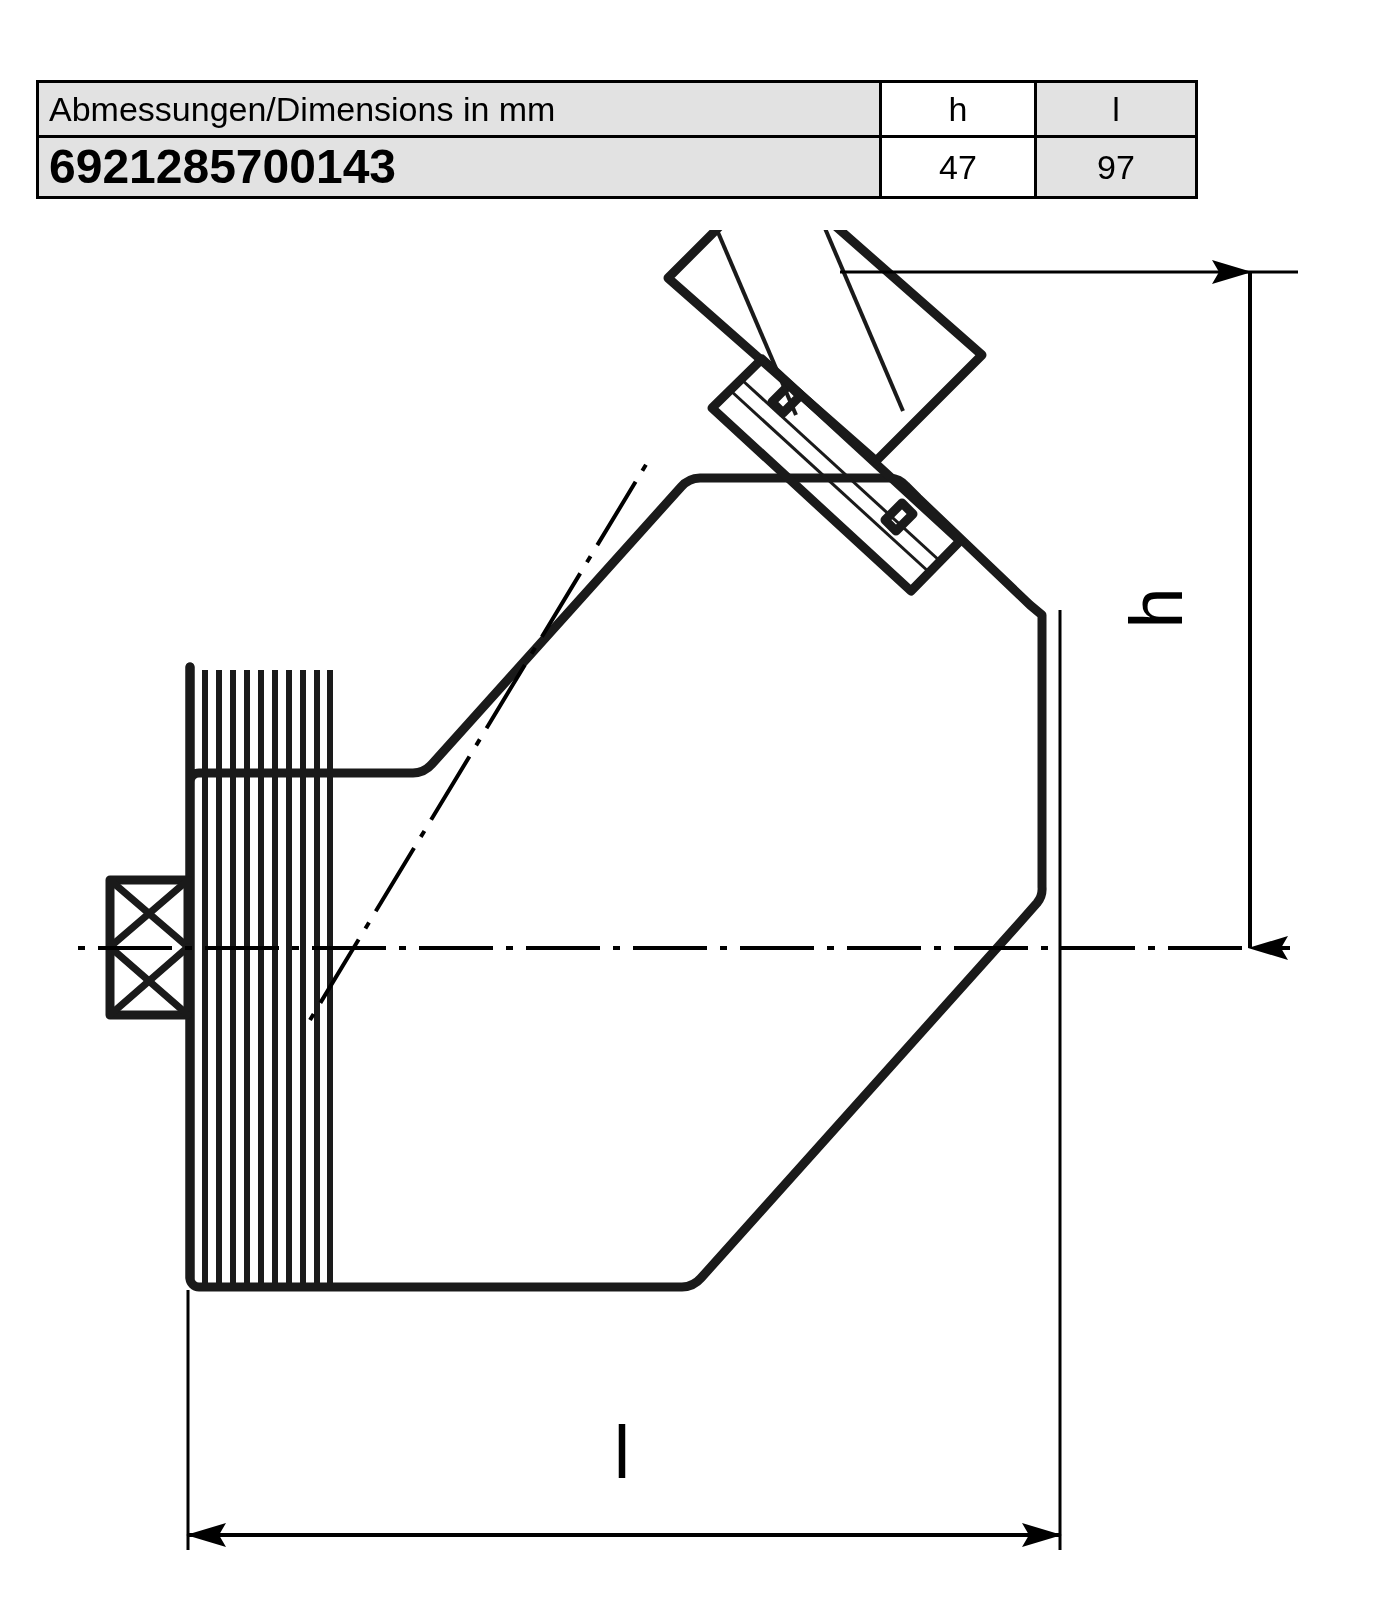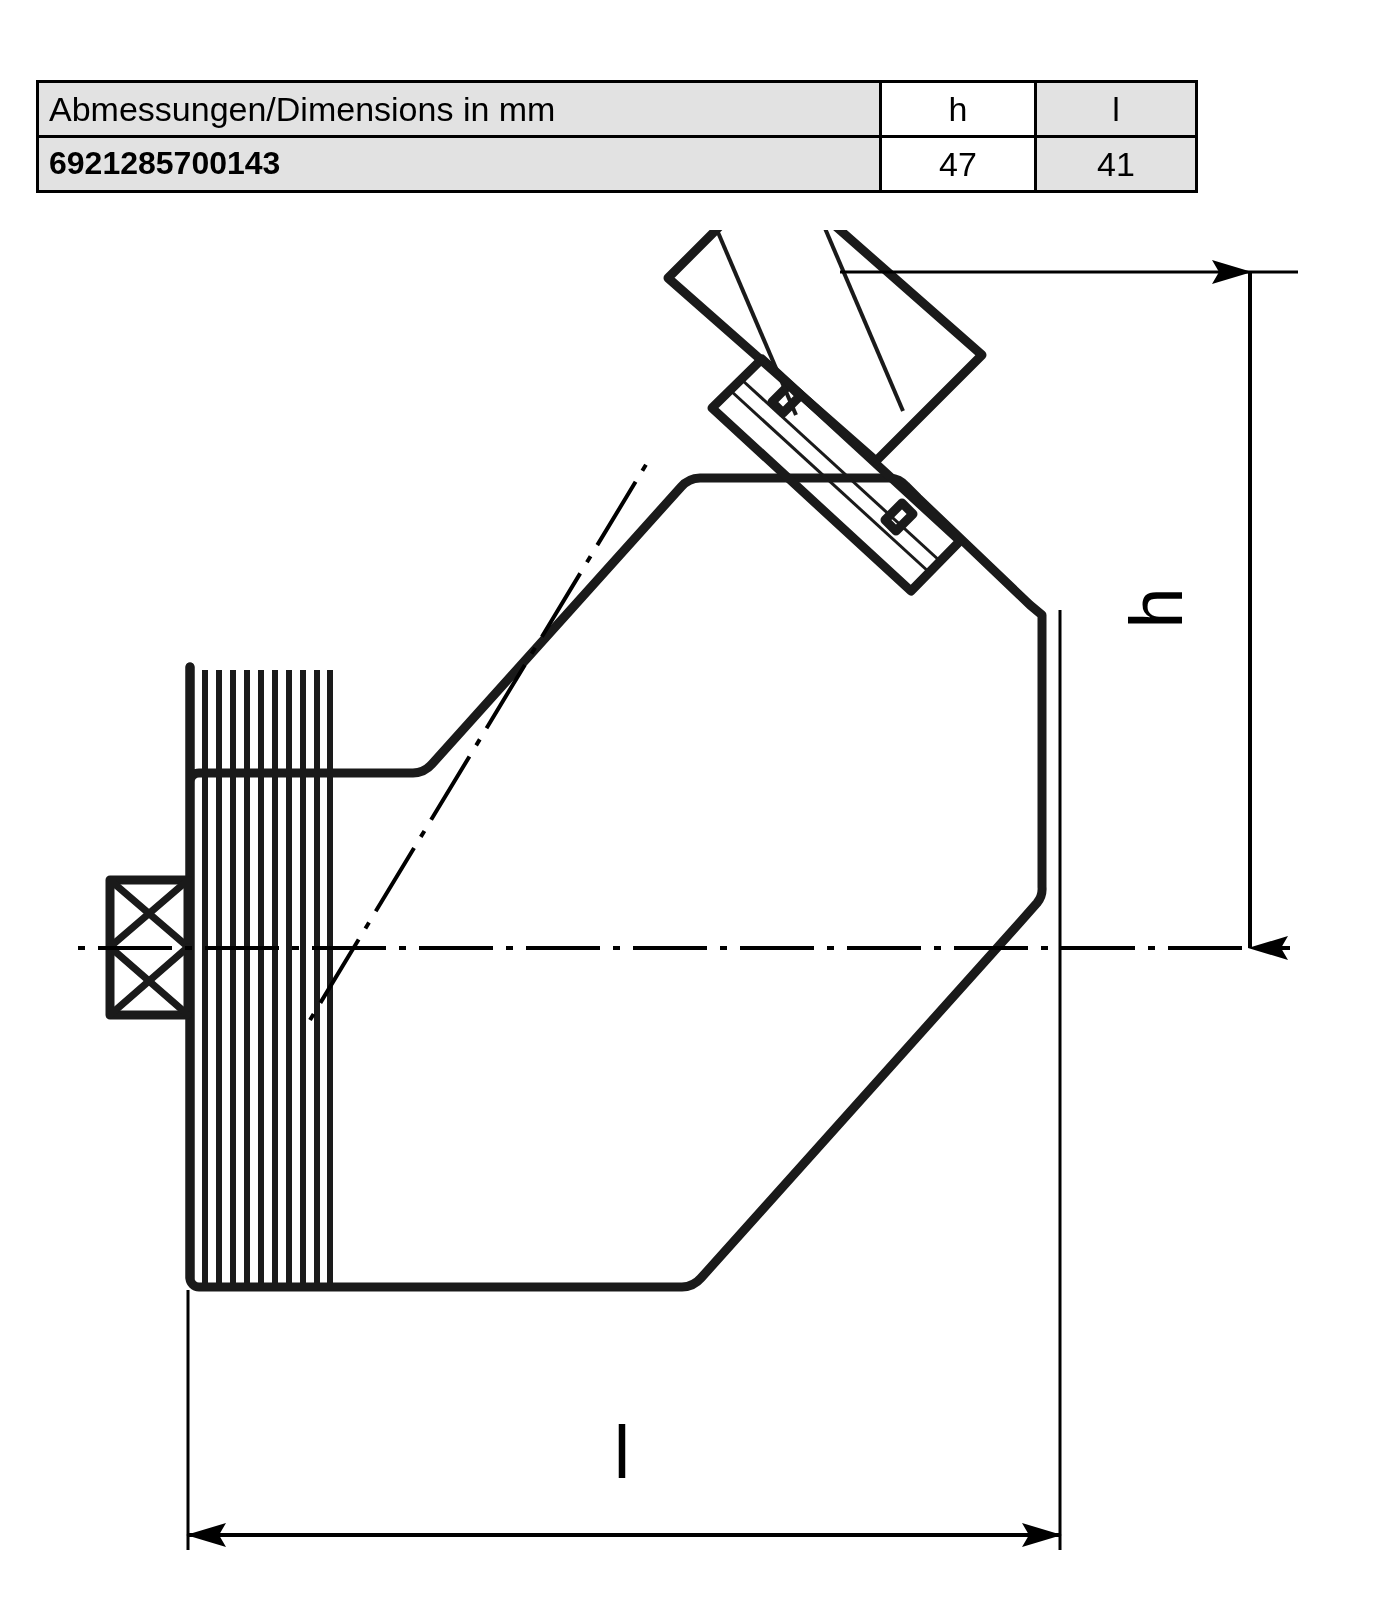--- a/index.html
+++ b/index.html
@@ -44,21 +44,21 @@
     text-align: center;
     width: 132px;
     background: #ffffff;
   }
   #dim-table td.col-l {
     text-align: center;
     width: 138px;
   }
   #dim-table tr.row-part td {
     font-weight: bold;
-    font-size: 32px;
+    font-size: 48px;
   }
   #dim-table tr.row-part td.col-h,
   #dim-table tr.row-part td.col-l {
     font-weight: normal;
     font-size: 34px;
   }
 
   
   #drawing {
     position: absolute;
@@ -83,21 +83,21 @@
   <table id="dim-table">
     <tbody>
       <tr>
         <td class="col-label">Abmessungen/Dimensions in mm</td>
         <td class="col-h">h</td>
         <td class="col-l">l</td>
       </tr>
       <tr class="row-part">
         <td class="col-label">6921285700143</td>
         <td class="col-h">47</td>
-        <td class="col-l">41</td>
+        <td class="col-l">97</td>
       </tr>
     </tbody>
   </table>
 
   <div id="drawing">
     <svg width="1400" height="1431" viewBox="0 0 1400 1431" xmlns="http://www.w3.org/2000/svg">
 
       <defs>
         <marker id="arrUp" markerWidth="26" markerHeight="40" refX="13" refY="2" orient="auto" markerUnits="userSpaceOnUse">
           <path d="M13,0 L25,40 L13,33 L1,40 Z" fill="#000"></path>

